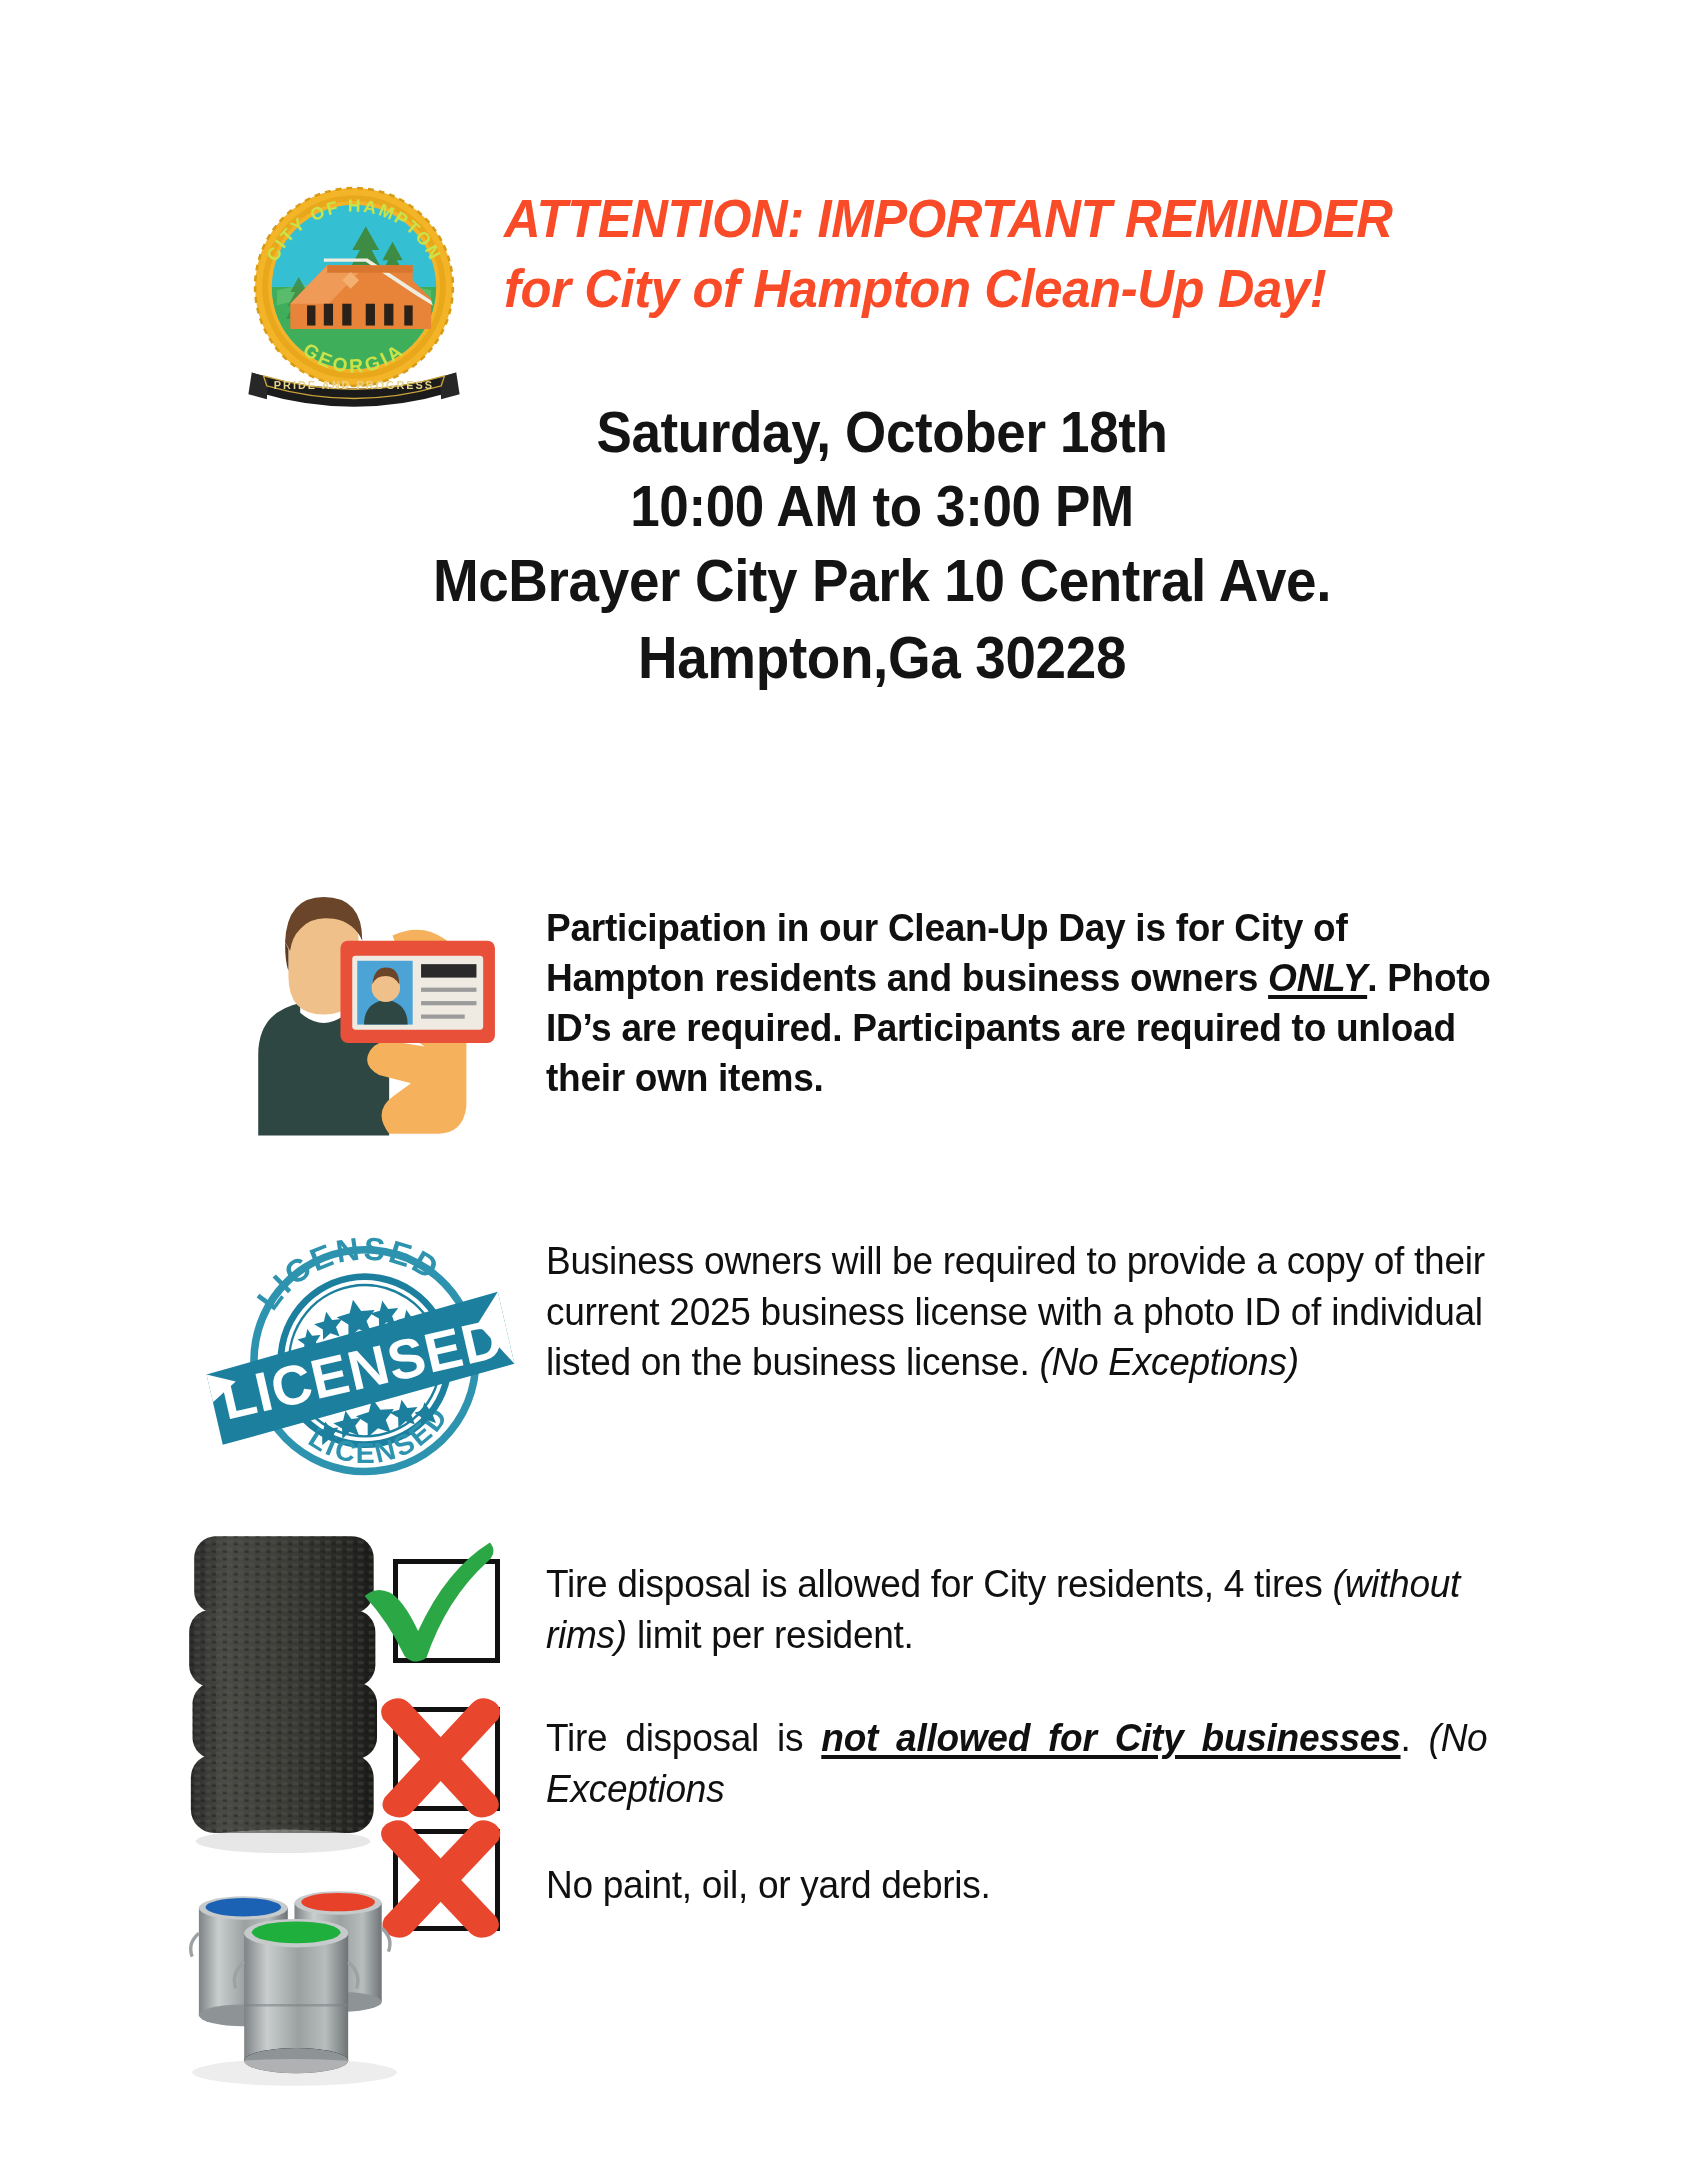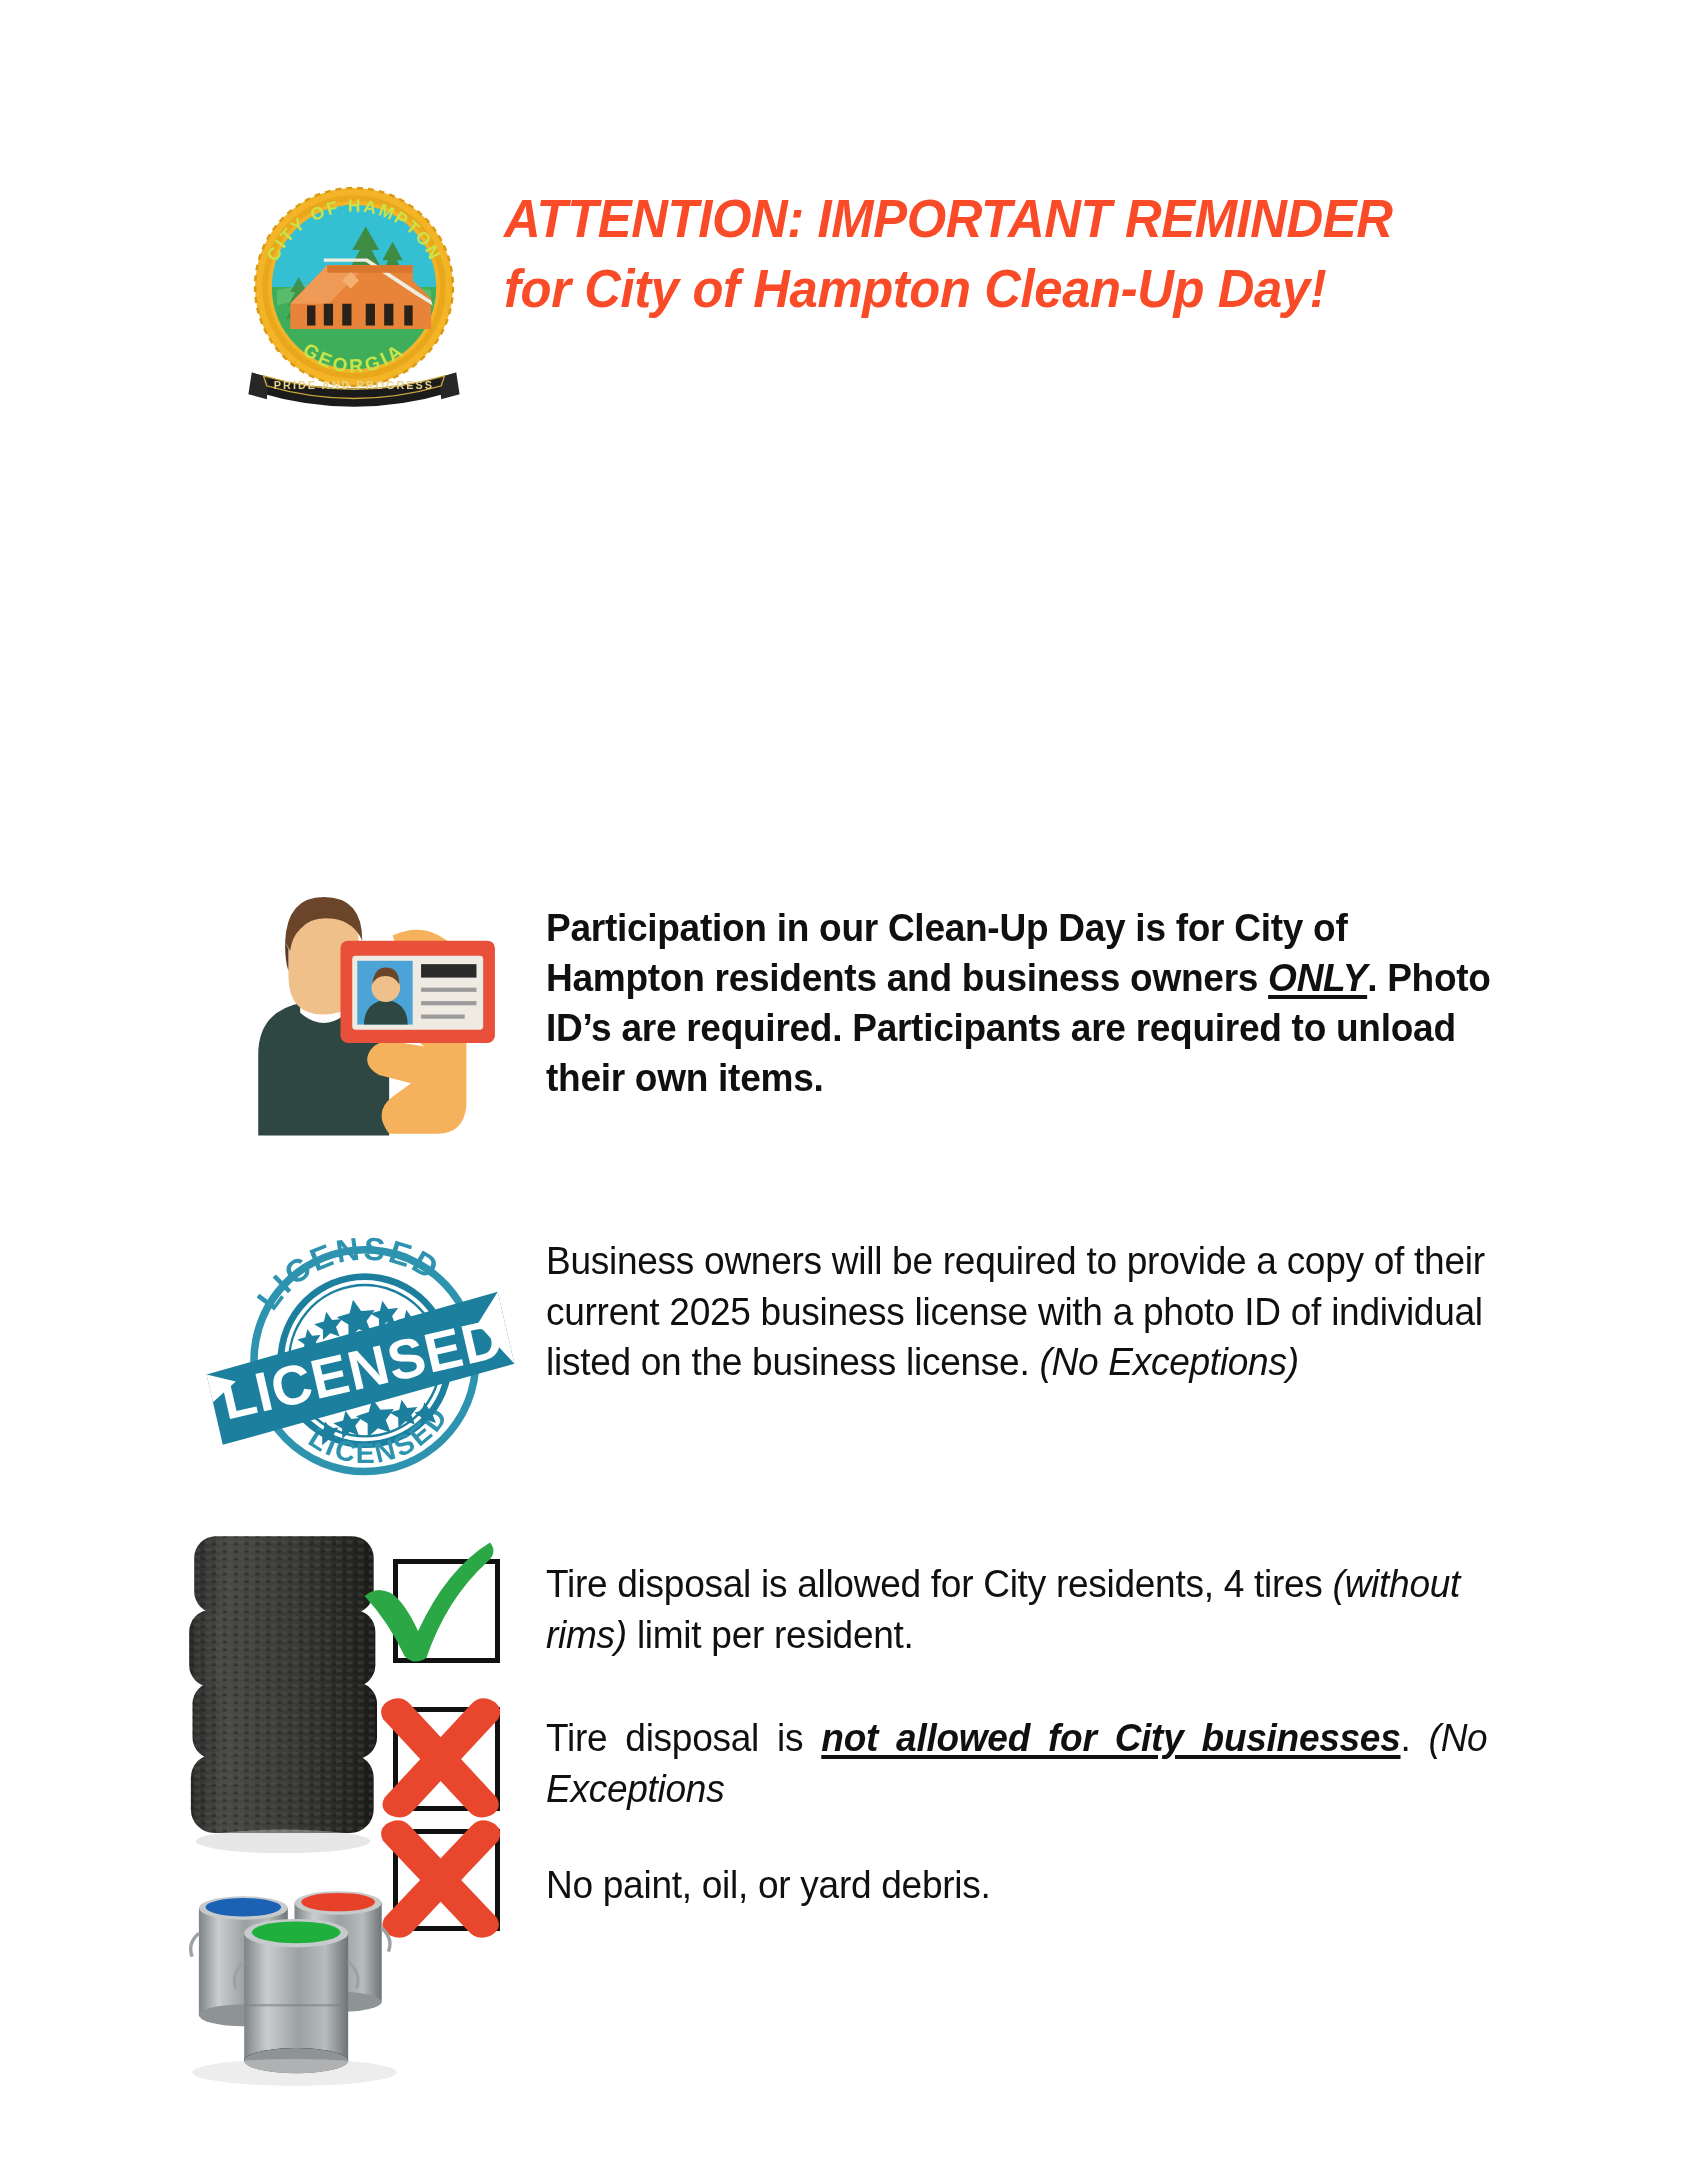--- a/index.html
+++ b/index.html
@@ -188,20 +188,26 @@
         <text x="136" y="252" text-anchor="middle" font-family="Liberation Sans, sans-serif" font-size="13" font-weight="bold" fill="#E6D28B" letter-spacing="2.4">PRIDE AND PROGRESS</text>
       </g>
     </svg>
   </div>
 
   <div class="title-red">
     <span class="l1">ATTENTION: IMPORTANT REMINDER</span>
     <span class="l2">for City of Hampton Clean-Up   Day!</span>
   </div>
 
+  <div class="event-lines">
+    <span>Saturday, October 18th</span>
+    <span>10:00 AM to 3:00 PM</span>
+    <span class="addr1">McBrayer City Park 10 Central Ave.</span>
+    <span class="addr2">Hampton,Ga 30228</span>
+  </div>
 
   <div id="icon-id" class="row">
     <svg viewBox="0 0 330 290" width="277" height="244">
 
       <path d="M 36 196 q 0 -52 52 -62 l 52 0 q 52 10 52 62 l 0 96 -156 0 Z" fill="#2F4742"></path>
       <path d="M 86 132 q 28 26 56 0 l 0 14 q -28 24 -56 0 Z" fill="#FFFFFF"></path>
       <path d="M 72 66 q 0 -48 42 -48 q 42 0 42 48 l 0 36 q 0 46 -42 46 q -42 0 -42 -46 Z" fill="#F0C08A"></path>
       <path d="M 68 62 q 2 -54 46 -54 q 46 0 46 52 q -10 -22 -34 -26 q -26 -4 -40 12 q -10 10 -12 26 Z" fill="#6A452A"></path>
       <path d="M 68 62 q 0 24 4 34 l 0 -26 Z" fill="#5A3A22"></path>
 

